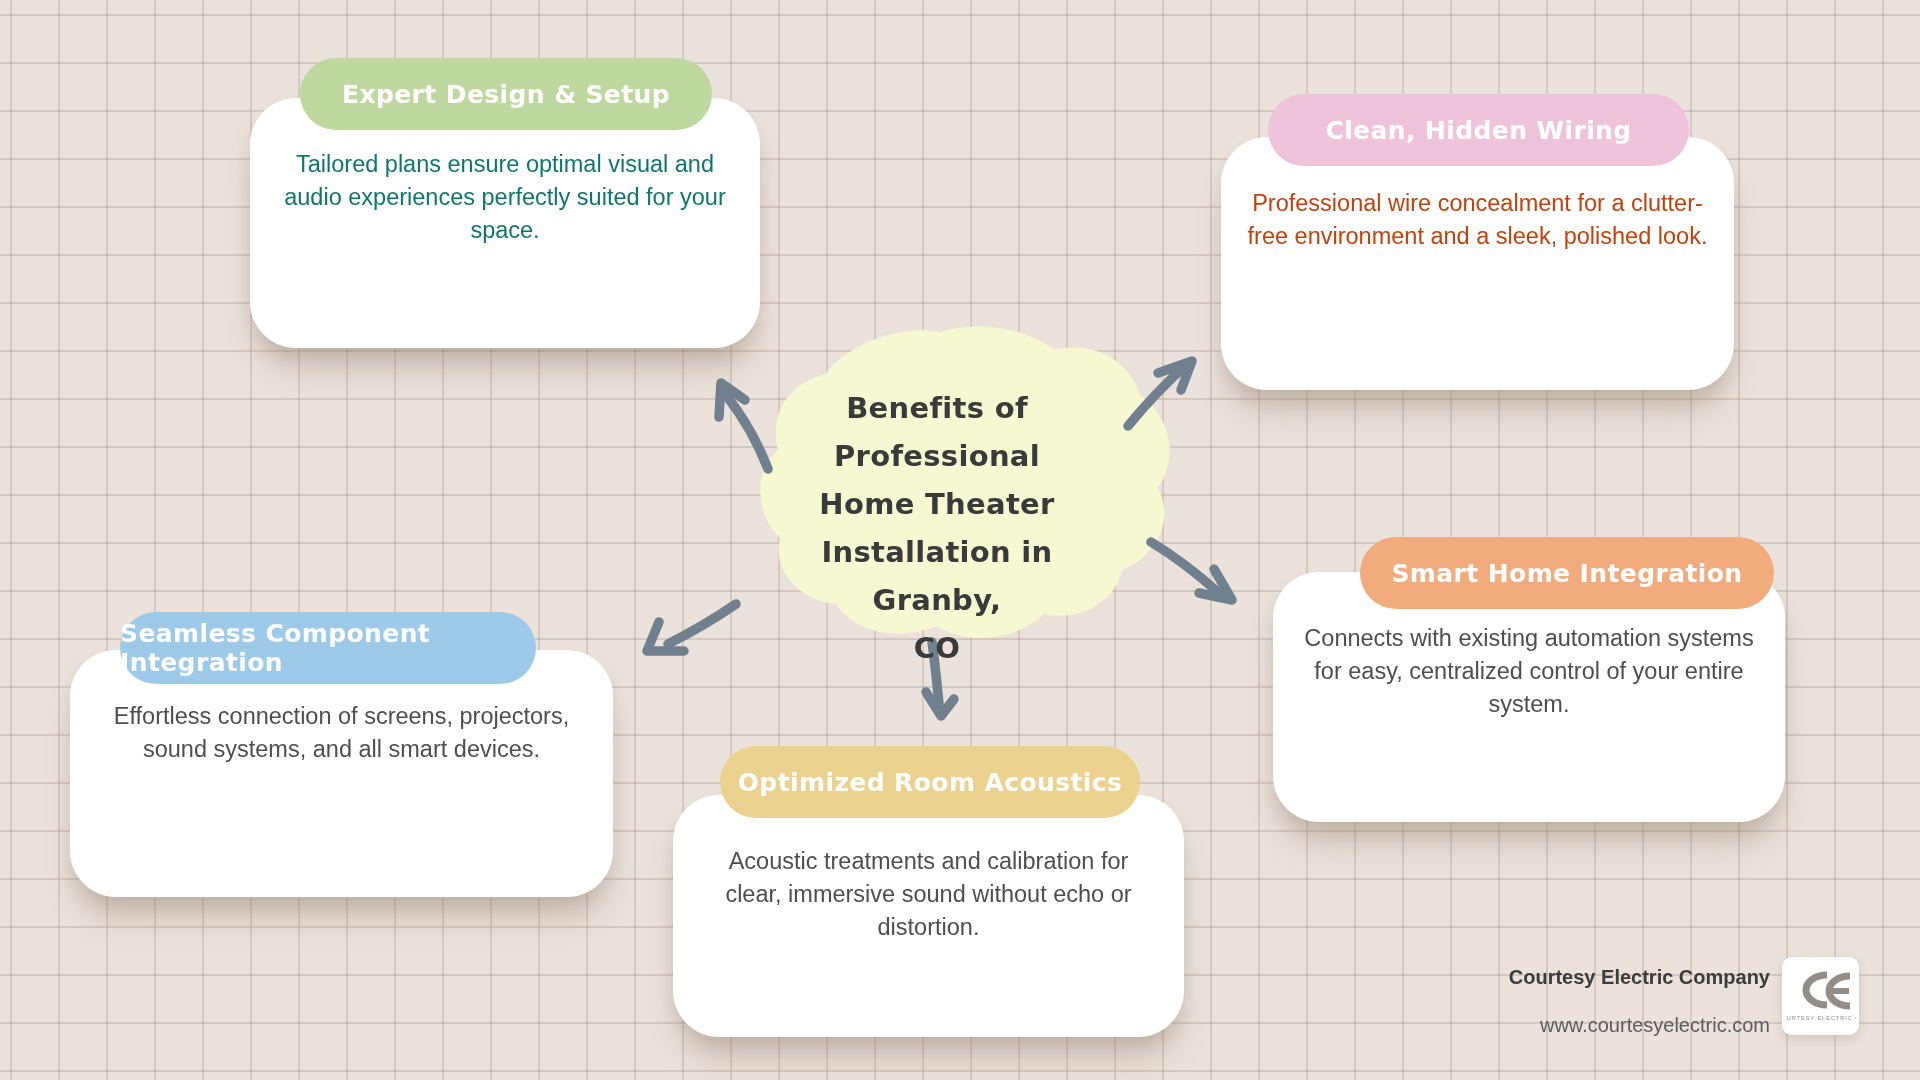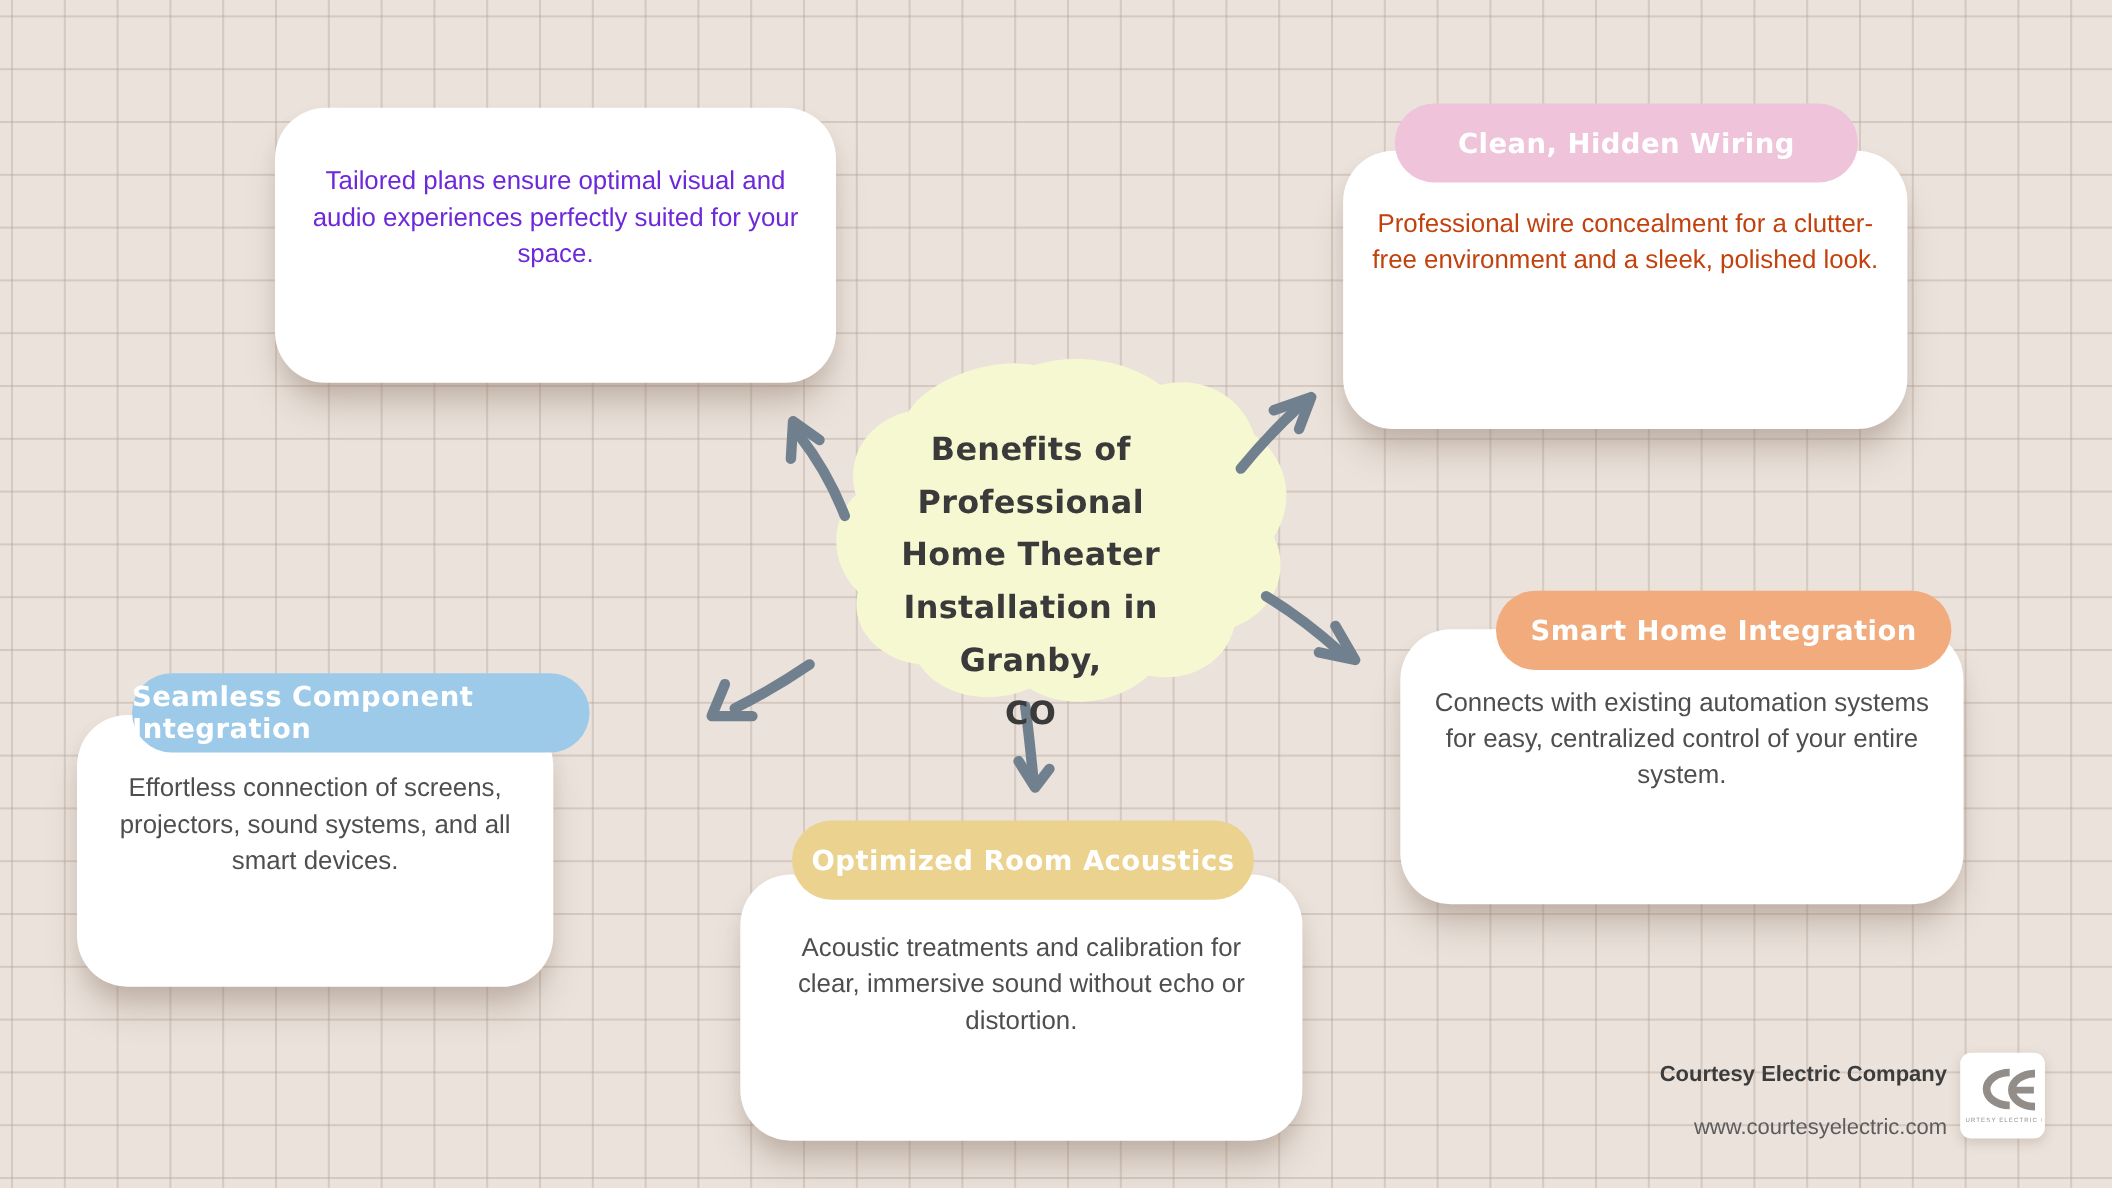--- a/index.html
+++ b/index.html
@@ -33,21 +33,21 @@
   .pill {
     position:absolute; height:72px; border-radius:40px; z-index:4;
     display:flex; align-items:center; justify-content:center;
     color:#FFFFFF; font-family:"DejaVu Sans", sans-serif;
     font-weight:800; font-size:25px; letter-spacing:0.4px;
   }
   .card-1 { left:250px; top:98px;  width:510px; height:250px; }
   .pill-1 { left:300px; top:58px;  width:412px; }
   .card-2 { left:1221px; top:137px; width:513px; height:253px; }
   .pill-2 { left:1268px; top:94px;  width:421px; }
-  .card-3 { left:70px;  top:650px; width:433px; height:247px; }
+  .card-3 { left:70px;  top:650px; width:543px; height:247px; }
   .pill-3 { left:120px; top:612px; width:416px; }
   .card-4 { left:673px; top:795px; width:511px; height:242px; }
   .pill-4 { left:720px; top:746px; width:420px; }
   .card-5 { left:1273px; top:572px; width:512px; height:250px; }
   .pill-5 { left:1360px; top:537px; width:414px; }
 
   .footer-company {
     position:absolute; right:150px; top:966px; z-index:5;
     font-size:20px; font-weight:bold;
   }
@@ -106,21 +106,24 @@
   </svg>
 
   <div class="center-title" style="color: rgb(58, 58, 58);">
     <div>Benefits of Professional</div>
     <div>Home Theater</div>
     <div>Installation in Granby,</div>
     <div>CO</div>
   </div>
 
   <div class="card card-1" style="background: rgb(255, 255, 255);">
-    <div class="body" style="color: #6d28d9;">Tailored plans ensure optimal visual and audio experiences perfectly suited for your space.</div>
+    <div class="body" style="color: #0f766e;">Tailored plans ensure optimal visual and audio experiences perfectly suited for your space.</div>
+  </div>
+  <div class="pill pill-1" style="background: rgb(190, 216, 160);">
+    <span>Expert Design &amp; Setup</span>
   </div>
 
   <div class="card card-2" style="background: rgb(255, 255, 255);">
     <div class="body" style="color: #c2410c;">Professional wire concealment for a clutter-free environment and a sleek, polished look.</div>
   </div>
   <div class="pill pill-2" style="background: rgb(239, 195, 218);">
     <span>Clean, Hidden Wiring</span>
   </div>
 
   <div class="card card-3" style="background: rgb(255, 255, 255);">

